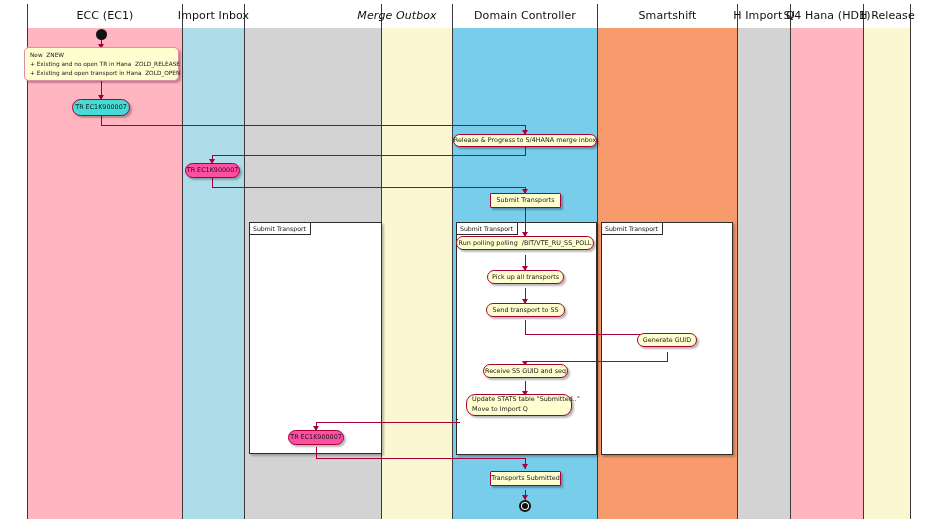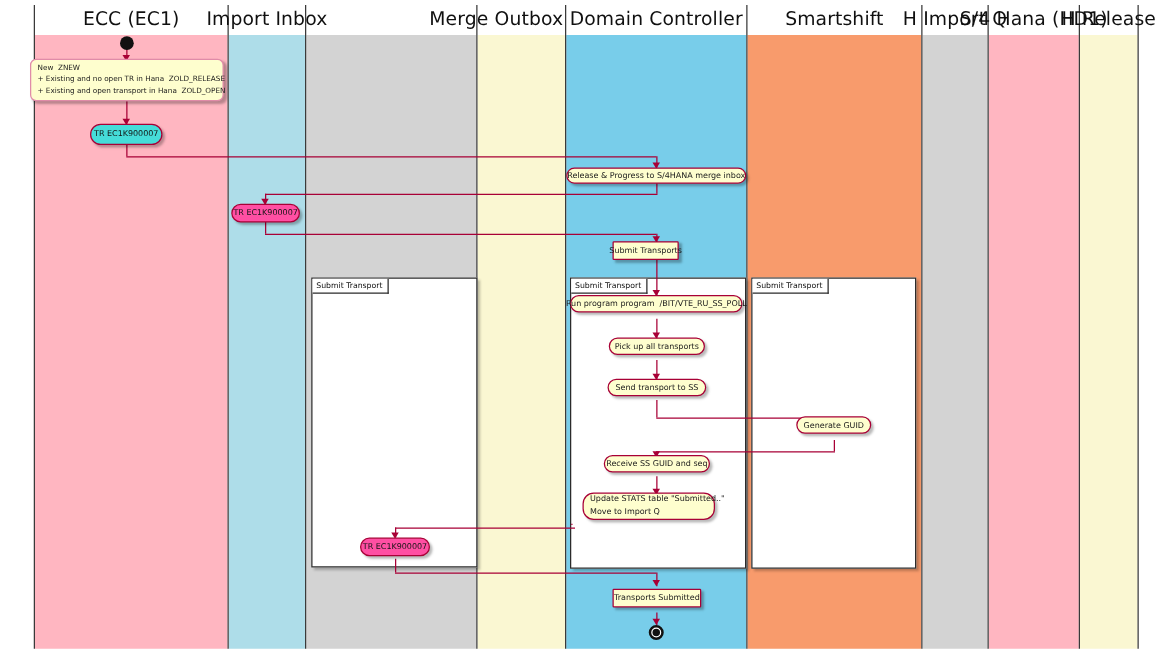--- a/index.html
+++ b/index.html
@@ -3,21 +3,21 @@
 <meta charset="utf-8">
 <title>Transport Flow Swimlane Diagram</title>
 <style>
   html,body{margin:0;padding:0;background:#ffffff;}
   body{font-family:"DejaVu Sans","Liberation Sans",sans-serif;}
   #canvas{position:relative;width:929px;height:529px;background:#ffffff;overflow:hidden;}
 
   
   .lane{position:absolute;top:28px;bottom:10px;box-sizing:border-box;}
   .lane-head{position:absolute;top:6px;height:18px;display:flex;align-items:center;
-             justify-content:center;font-size:15px;color:#101010;white-space:nowrap;
+             justify-content:center;font-size:11px;color:#101010;white-space:nowrap;
              letter-spacing:.1px;}
   .lane-sep{position:absolute;top:4px;bottom:10px;width:1px;background:#3a3a3a;}
 
   
   .node{position:absolute;box-sizing:border-box;background:#FEFECE;border:1px solid #A80036;
         color:#1a1a1a;font-size:6.4px;line-height:1.35;display:flex;align-items:center;
         justify-content:center;text-align:center;padding:2px 5px;white-space:pre;
         box-shadow:2px 2px 2px rgba(0,0,0,.28);}
   .act{border-radius:9px;}
   .rect{border-radius:1px;}
@@ -69,21 +69,21 @@
   <div class="lane-sep" style="left:381px;"></div>
   <div class="lane-sep" style="left:452px;"></div>
   <div class="lane-sep" style="left:597px;"></div>
   <div class="lane-sep" style="left:737px;"></div>
   <div class="lane-sep" style="left:790px;"></div>
   <div class="lane-sep" style="left:863px;"></div>
   <div class="lane-sep" style="left:910px;"></div>
 
   <div class="lane-head" style="left:28px;width:154px;">ECC (EC1)</div>
   <div class="lane-head" style="left:183px;width:61px;">Import Inbox</div>
-  <div class="lane-head" style="left:362px;width:70px;">Merge Outbox</div>
+  <div class="lane-head" style="left:362px;width:70px;font-style:italic;">Merge Outbox</div>
   <div class="lane-head" style="left:598px;width:139px;">Smartshift</div>
   <div class="lane-head" style="left:453px;width:144px;">Domain Controller</div>
   <div class="lane-head" style="left:738px;width:52px;">H Import Q</div>
   <div class="lane-head" style="left:791px;width:72px;">S/4 Hana (HD1)</div>
   <div class="lane-head" style="left:864px;width:46px;">H Release</div>
 
   <div class="frame" style="left:249px;top:222px;width:133px;height:232px;">
     <div class="frame-tab">Submit Transport</div>
   </div>
 
@@ -158,23 +158,23 @@
 + Existing and no open TR in Hana  ZOLD_RELEASE
 + Existing and open transport in Hana  ZOLD_OPEN</span>
   </div>
 
   <div class="node tr-teal" style="left:72px;top:99px;width:58px;height:17px;">TR EC1K900007</div>
 
   <div class="node act" style="left:453px;top:134px;width:144px;height:13px;">Release &amp; Progress to S/4HANA merge inbox</div>
 
   <div class="node tr" style="left:185px;top:163px;width:55px;height:15px;">TR EC1K900007</div>
 
-  <div class="node rect" style="left:490px;top:193px;width:53px;height:15px;">Submit Transports</div>
+  <div class="node rect" style="left:490px;top:193px;width:71px;height:15px;">Submit Transports</div>
 
-  <div class="node act" style="left:456px;top:236px;width:138px;height:14px;">Run program program  /BIT/VTE_RU_SS_POLL</div>
+  <div class="node act" style="left:456px;top:236px;width:138px;height:14px;">Run polling polling  /BIT/VTE_RU_SS_POLL</div>
 
   <div class="node act" style="left:487px;top:270px;width:77px;height:14px;">Pick up all transports</div>
 
   <div class="node act" style="left:486px;top:303px;width:79px;height:14px;">Send transport to SS</div>
 
   <div class="node act" style="left:637px;top:333px;width:60px;height:14px;">Generate GUID</div>
 
   <div class="node act" style="left:483px;top:364px;width:85px;height:14px;">Receive SS GUID and seq</div>
 
   <div class="node act" style="left:466px;top:394px;width:106px;height:22px;text-align:left;justify-content:flex-start;line-height:1.5;">

